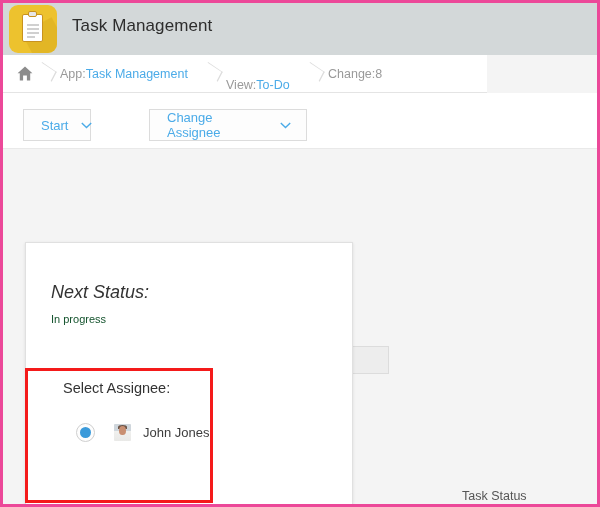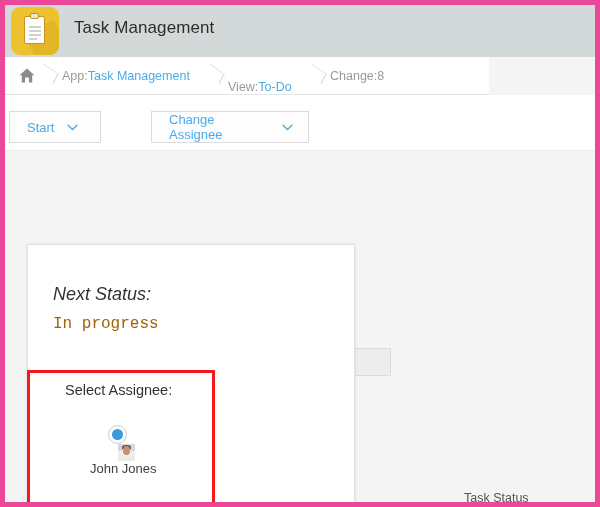--- a/index.html
+++ b/index.html
@@ -10,21 +10,21 @@
   body {
     font-family: "Liberation Sans", sans-serif;
     -webkit-font-smoothing: antialiased;
   }
   #screen {
     position: relative;
     width: 600px;
     height: 507px;
     overflow: hidden;
     background: #f4f4f4;
-    border: 5px solid #ec4899;
+    border: 3px solid #ec4899;
     box-sizing: border-box;
   }
 
   
   .app-header {
     position: absolute;
     left: 0; top: 0;
     width: 600px;
     height: 52px;
     background: #d3d8d9;
@@ -192,43 +192,41 @@
   .next-status-title {
     position: absolute;
     left: 25px; top: 39px;
     font-size: 18px;
     color: #333333;
     font-style: italic;
   }
   .next-status-value {
     position: absolute;
     left: 25px; top: 70px;
-    font-size: 16px;
-    color: #a16207;
-    font-family: Liberation Mono, monospace;
+    font-size: 11px;
+    color: #14532d;
   }
 
   .assignee-section {
     position: absolute;
     left: 12px; top: 126px;
     width: 326px; height: 135px;
   }
   .assignee-title {
     position: absolute;
     left: 25px; top: 11px;
     font-size: 14.5px;
     color: #333333;
   }
   .radio-row {
     position: absolute;
     left: 38px;
     display: flex;
     align-items: center;
     cursor: pointer;
-    flex-direction: column;
   }
   #row-john { top: 54px; }
   #row-maria { top: 94px; }
   .radio {
     width: 19px; height: 19px;
     border-radius: 50%;
     background: #fdfdfd;
     border: 1px solid #cfcfcf;
     box-sizing: border-box;
     position: relative;
@@ -337,21 +335,21 @@
     <div class="sep" style="left:307px;"></div>
     <div class="crumb" style="left:325px;">
       <span>Change: </span>
         <span>8</span>
     </div>
   </div>
 
   <div class="record-area">
 
     <div class="toolbar">
-      <div class="btn-dd" style="left:4px; width:92px;">
+      <div class="btn-dd" style="left:20px; width:68px;">
         <span class="lbl">Start</span>
         <span class="cv">
           <svg width="11" height="7" viewBox="0 0 11 7">
               <path d="M0.8 1 L5.5 5.6 L10.2 1" fill="none" stroke="#4babe8" stroke-width="1.4"></path>
             </svg>
         </span>
       </div>
       <div class="btn-dd" style="left:122px; width:158px;margin-left:24px;">
         <span class="lbl">Change Assignee</span>
         <span class="cv">

